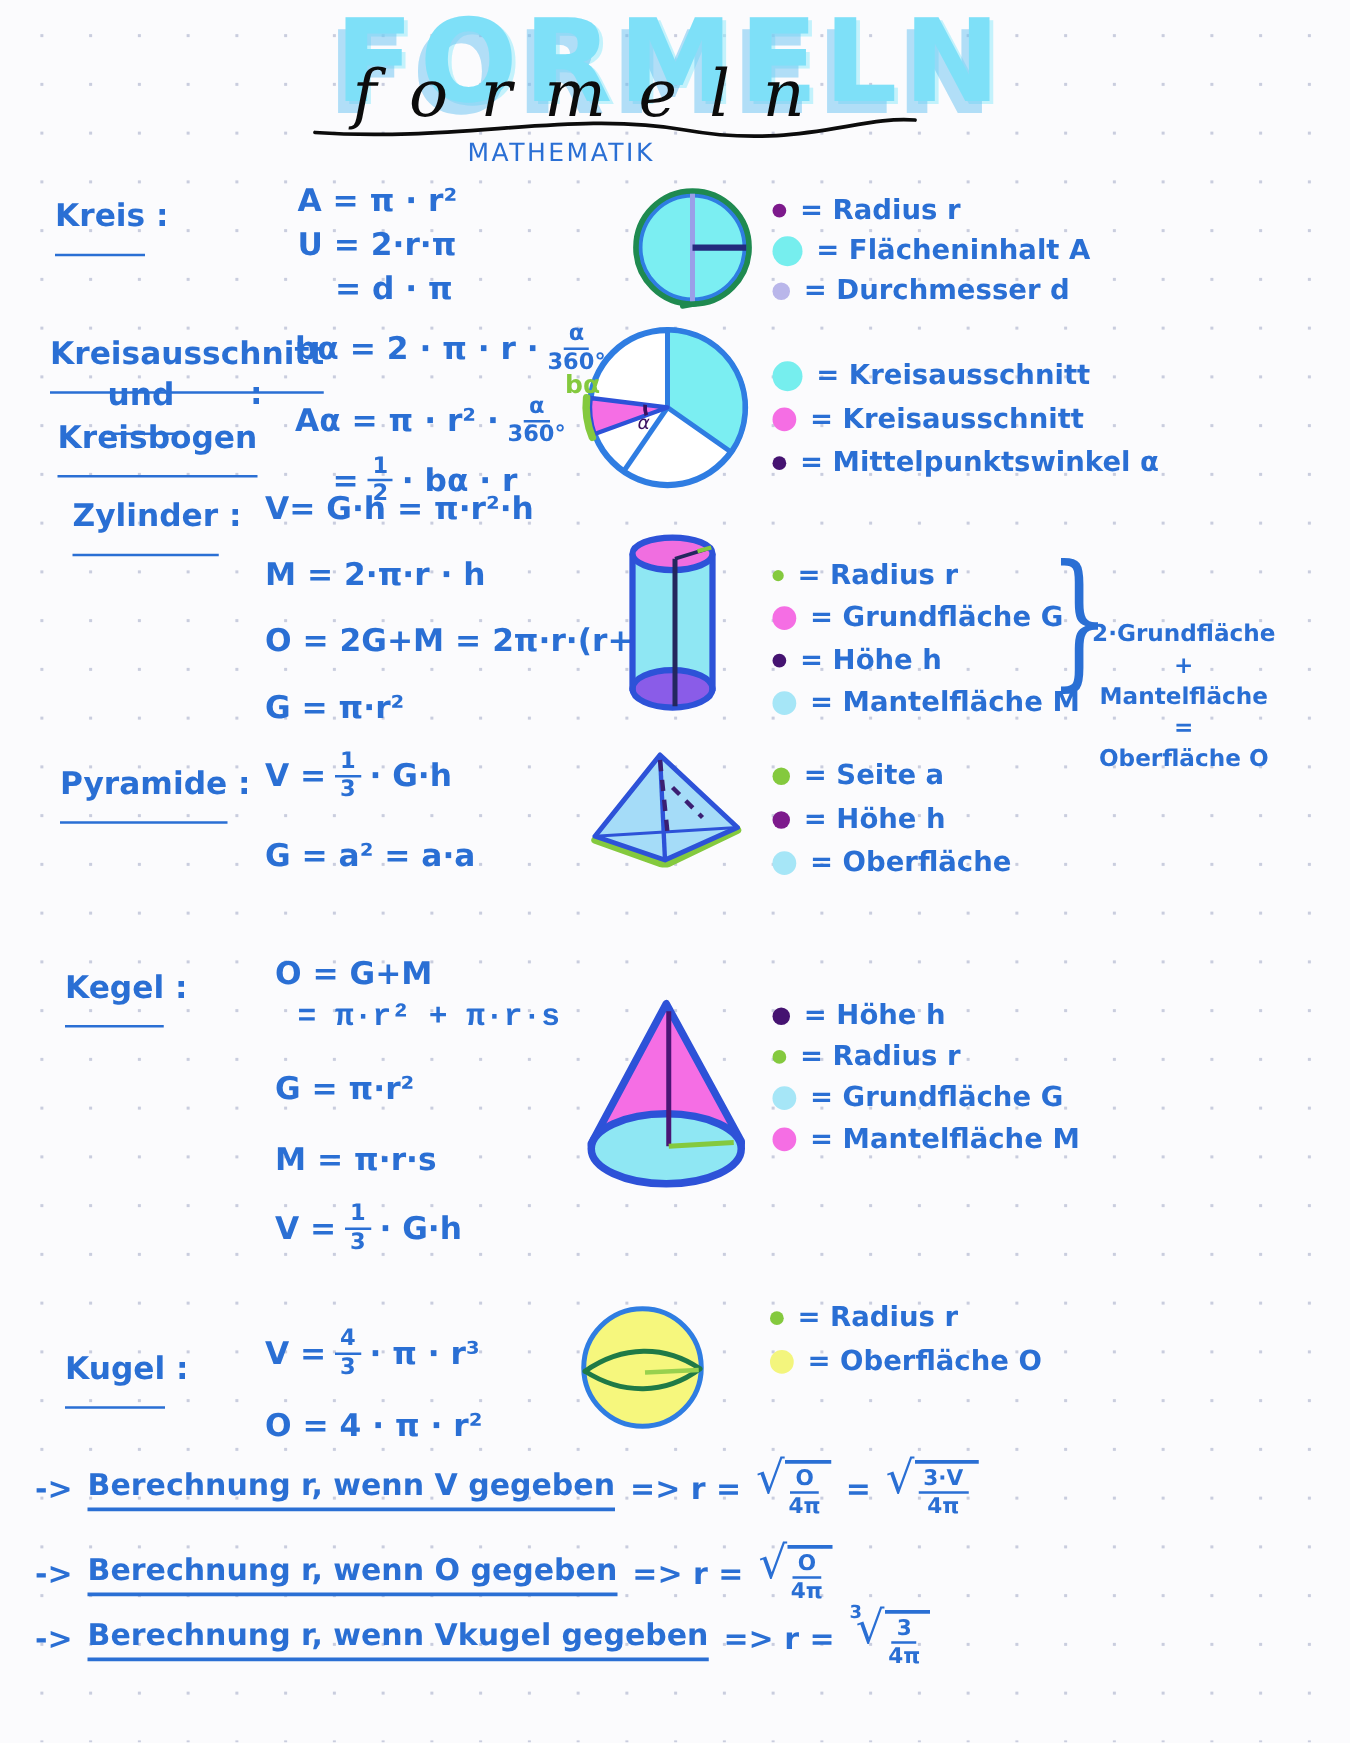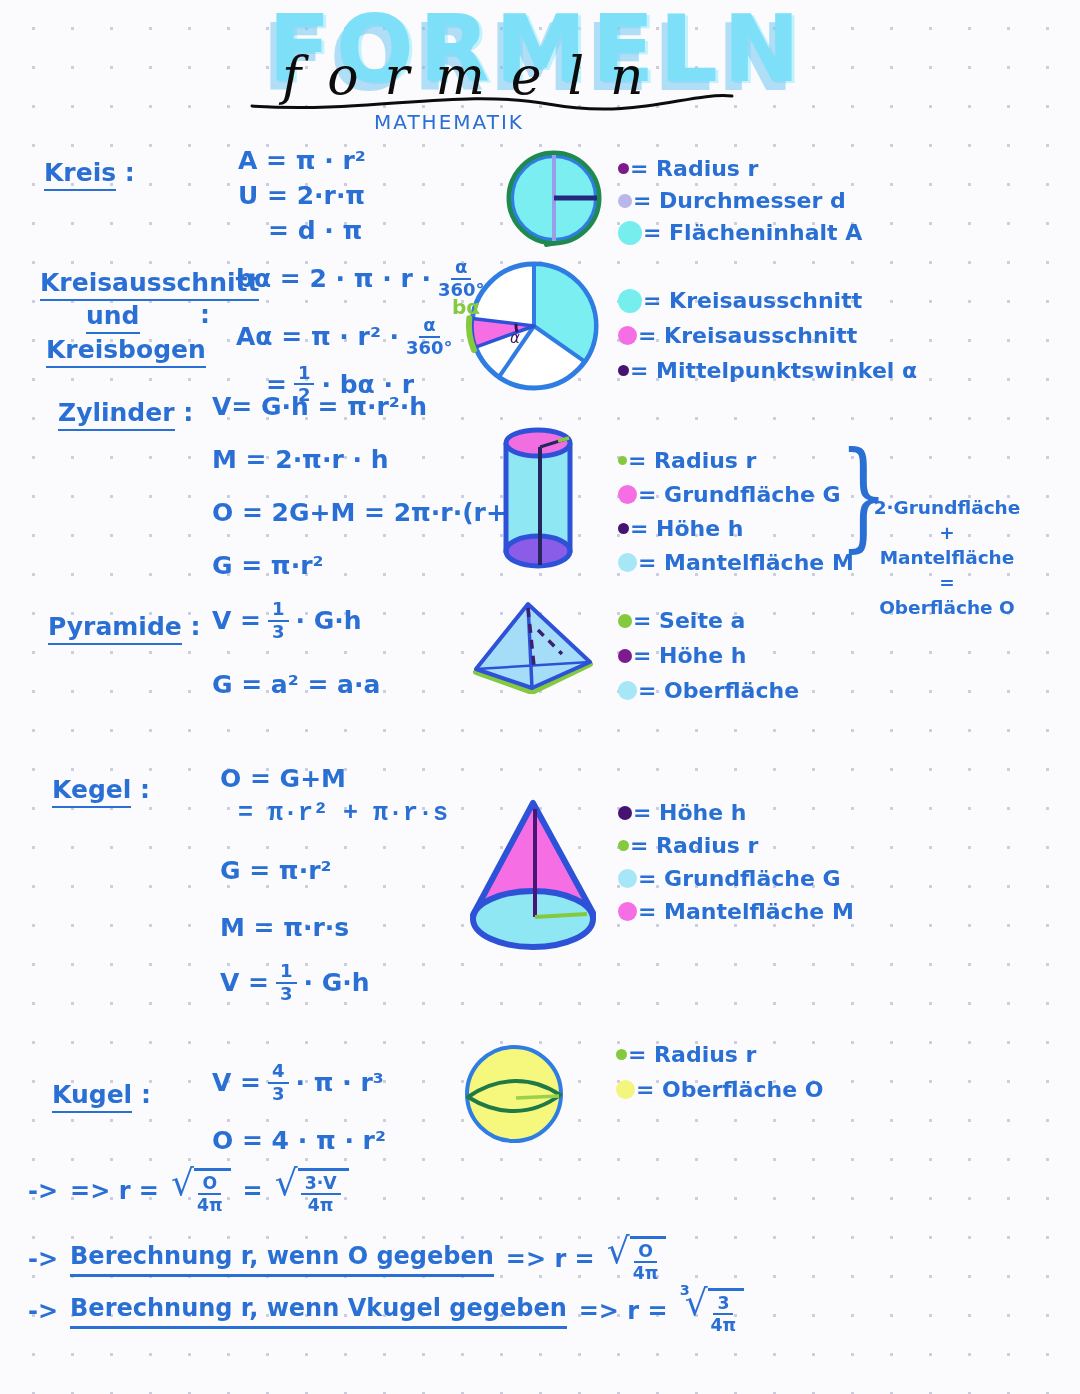--- a/index.html
+++ b/index.html
@@ -20,39 +20,39 @@
     text-shadow:-6px 9px 0 rgba(96,190,240,.48),3px 2px 0 rgba(150,235,252,.55);
     line-height:1;white-space:nowrap;
   }
   .script-title{
     font-family:"DejaVu Serif","Liberation Serif",serif;font-style:italic;
     font-size:52px;letter-spacing:26px;color:#0c0c0c;white-space:nowrap;line-height:1;
   }
   .subtitle{font-size:20px;font-weight:400;letter-spacing:2px;color:#2a6fd4;}
   
   .slabel{font-size:25px;font-weight:700;color:#2a6fd4;white-space:nowrap;}
-  .underl{border-bottom:2.5px solid #2a6fd4;padding-bottom:2px;display:inline-block;}
+  .underl{border-bottom:2.5px solid #2a6fd4;padding-bottom:16px;display:inline-block;}
   .formula{font-size:25px;font-weight:600;color:#2a6fd4;white-space:nowrap;display:flex;align-items:center;gap:7px;}
   .fstack .formula{margin-bottom:24px;}
   .fstack .tight{margin-bottom:6px;}
   .indent1{padding-left:30px;}
   .indent2{padding-left:18px;}
   
   .frac{display:inline-flex;flex-direction:column;align-items:center;line-height:1.05;font-size:0.72em;font-weight:700;vertical-align:middle;}
   .frac .num{border-bottom:2.5px solid #2a6fd4;padding:0 4px 1px;}
   .frac .den{padding-top:1px;}
   
   .root{display:inline-flex;align-items:flex-start;}
   .rsign::before{content:"√";}
   .rsign{font-size:1.5em;line-height:0.85;font-weight:400;}
   .rbody{border-top:3px solid #2a6fd4;padding:3px 8px 0 3px;}
   .ridx{font-size:0.6em;font-weight:700;margin-right:-5px;transform:translateY(-6px);}
   
   .legend{display:flex;flex-direction:column;}
-  .lrow{display:flex;align-items:center;gap:1px;font-size:22px;font-weight:600;color:#2a6fd4;white-space:nowrap;}
+  .lrow{display:flex;align-items:center;gap:11px;font-size:22px;font-weight:600;color:#2a6fd4;white-space:nowrap;}
   .dot{border-radius:50%;flex:none;}
   .d8{width:9px;height:9px;}  .d11{width:11px;height:11px;}
   .d13{width:14px;height:14px;} .d18{width:19px;height:19px;} .d22{width:24px;height:24px;}
   .c-dmagenta{background:#7d1a8c;} .c-lavender{background:#b9b6ea;}
   .c-cyan{background:#76eeee;}     .c-dgreen{background:#1c6b3a;}
   .c-pink{background:#f56ee4;}     .c-green{background:#84c93e;}
   .c-dpurple{background:#451371;}  .c-lcyan{background:#a6e6f7;}
   .c-yellow{background:#f3f57d;}
   
   .brace{font-family:"DejaVu Serif",serif;font-size:118px;font-weight:400;color:#2a6fd4;transform:scaleX(.65);line-height:1;}
@@ -90,26 +90,26 @@
     <line x1="52" y1="9" x2="52" y2="95" stroke="#9a9ee8" stroke-width="4"></line>
     <line x1="52" y1="52" x2="95" y2="52" stroke="#232a7d" stroke-width="5"></line>
     <path d="M44,99 L55,97" stroke="#1f8a50" stroke-width="4" stroke-linecap="round"></path>
   </svg>
   <div class="abs legend" style="left:618px;top:156px;gap:7px;">
     <div class="lrow">
         <span class="dot d11 c-dmagenta"></span>
         <span>= Radius r</span>
       </div>
     <div class="lrow">
+        <span class="dot d22 c-cyan"></span>
+        <span>= Flächeninhalt A</span>
+      </div>
+    <div class="lrow">
         <span class="dot d13 c-lavender"></span>
         <span>= Durchmesser d</span>
-      </div>
-    <div class="lrow">
-        <span class="dot d22 c-cyan"></span>
-        <span>= Flächeninhalt A</span>
       </div>
   </div>
 
   <div class="abs slabel" style="left:40px;top:268px;"><span class="underl">Kreisausschnitt</span></div>
   <div class="abs slabel" style="left:86px;top:301px;"><span class="underl">und</span></div>
   <div class="abs slabel" style="left:46px;top:335px;text-align:right;"><span class="underl">Kreisbogen</span></div>
   <div class="abs slabel" style="left:200px;top:300px;">:</div>
   <div class="abs fstack" style="left:236px;top:258px;">
     <div class="formula" style="margin-bottom:16px;">
       <span>bα = 2 · π · r ·</span>
@@ -313,20 +313,21 @@
         <span>= Radius r</span>
       </div>
     <div class="lrow">
         <span class="dot d18 c-yellow"></span>
         <span>= Oberfläche O</span>
       </div>
   </div>
 
   <div class="abs note" style="left:28px;top:1168px;">
     <span>-&gt;</span>
+    <span class="note-u">Berechnung r, wenn V gegeben</span>
     <span>=&gt;  r =</span>
     <span class="root">
       <span class="rsign"></span>
       <span class="rbody"><span class="frac">
             <span class="num">O</span>
             <span class="den">4π</span>
           </span></span>
     </span>
     <span>=</span>
     <span class="root">

